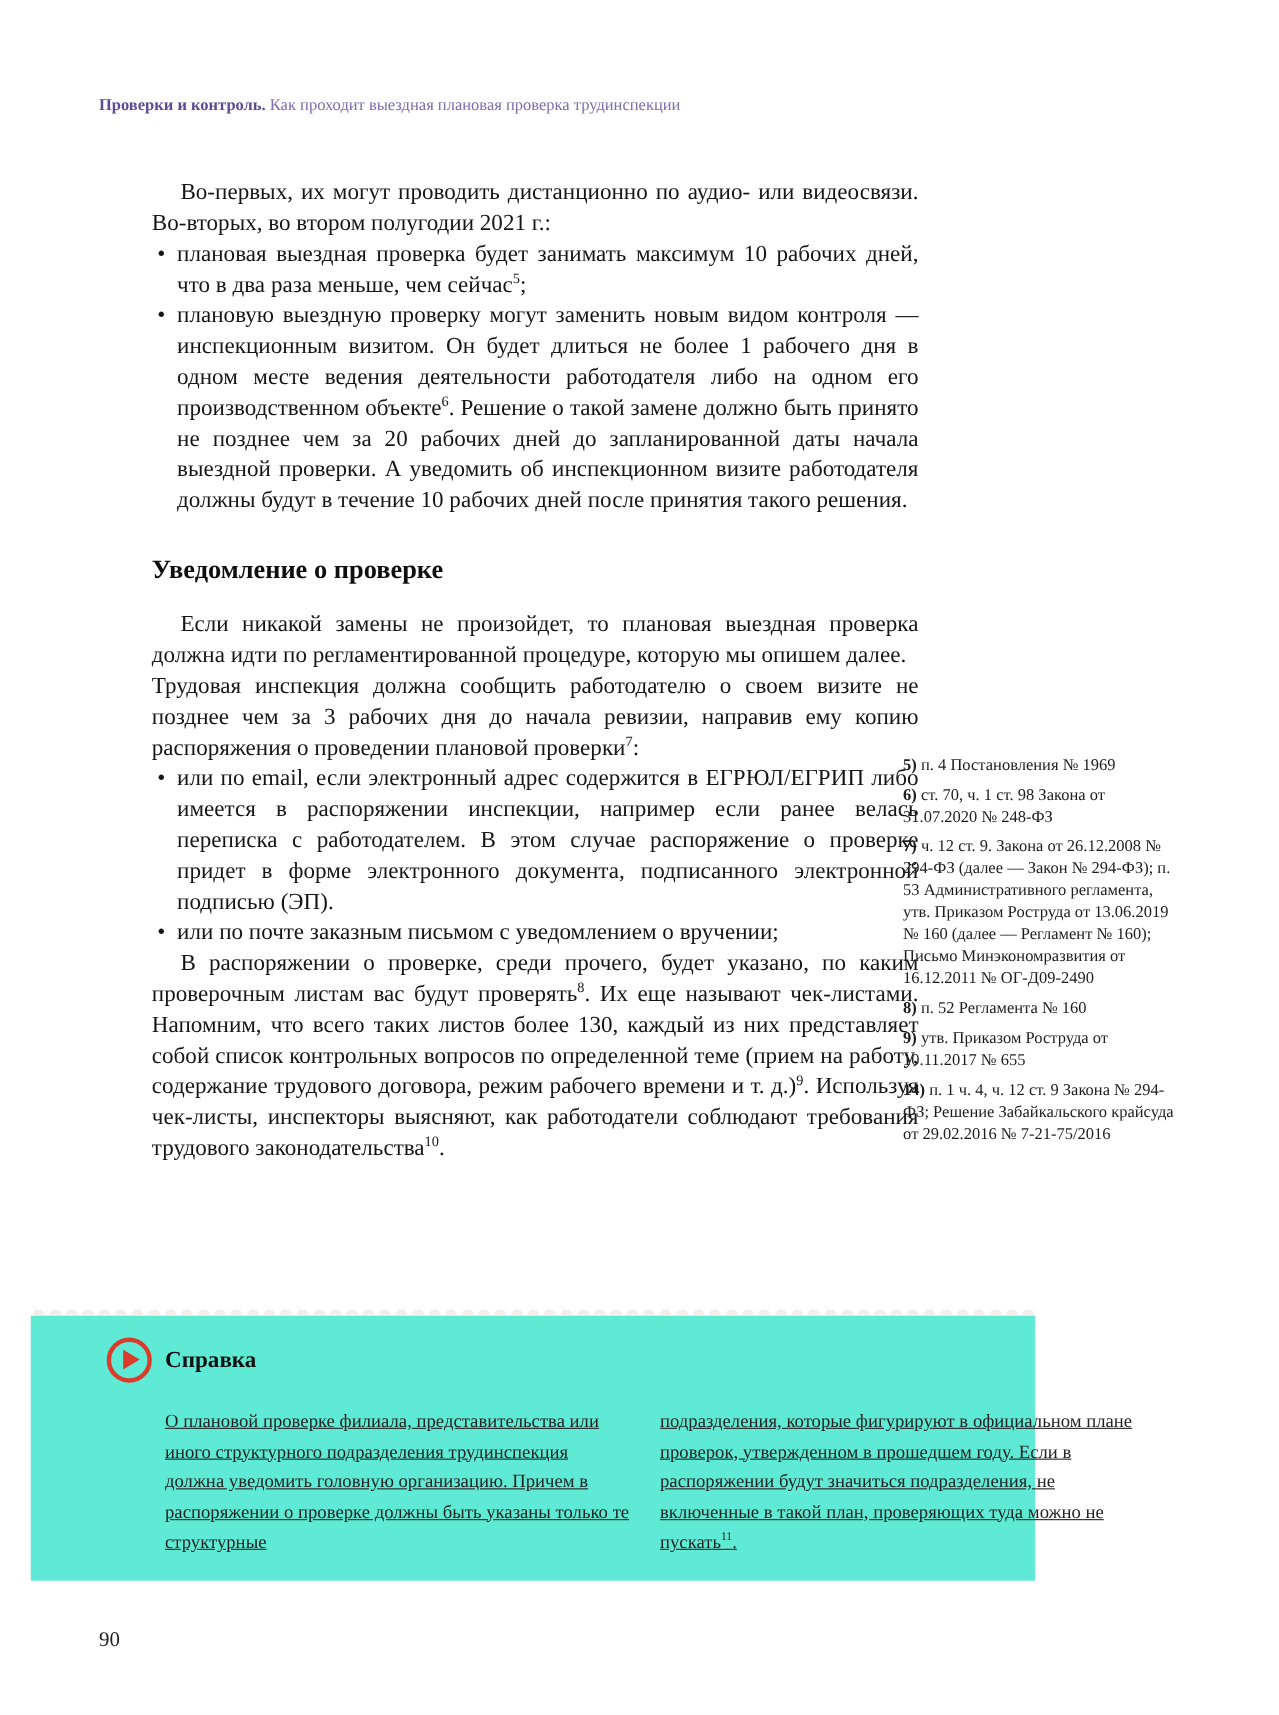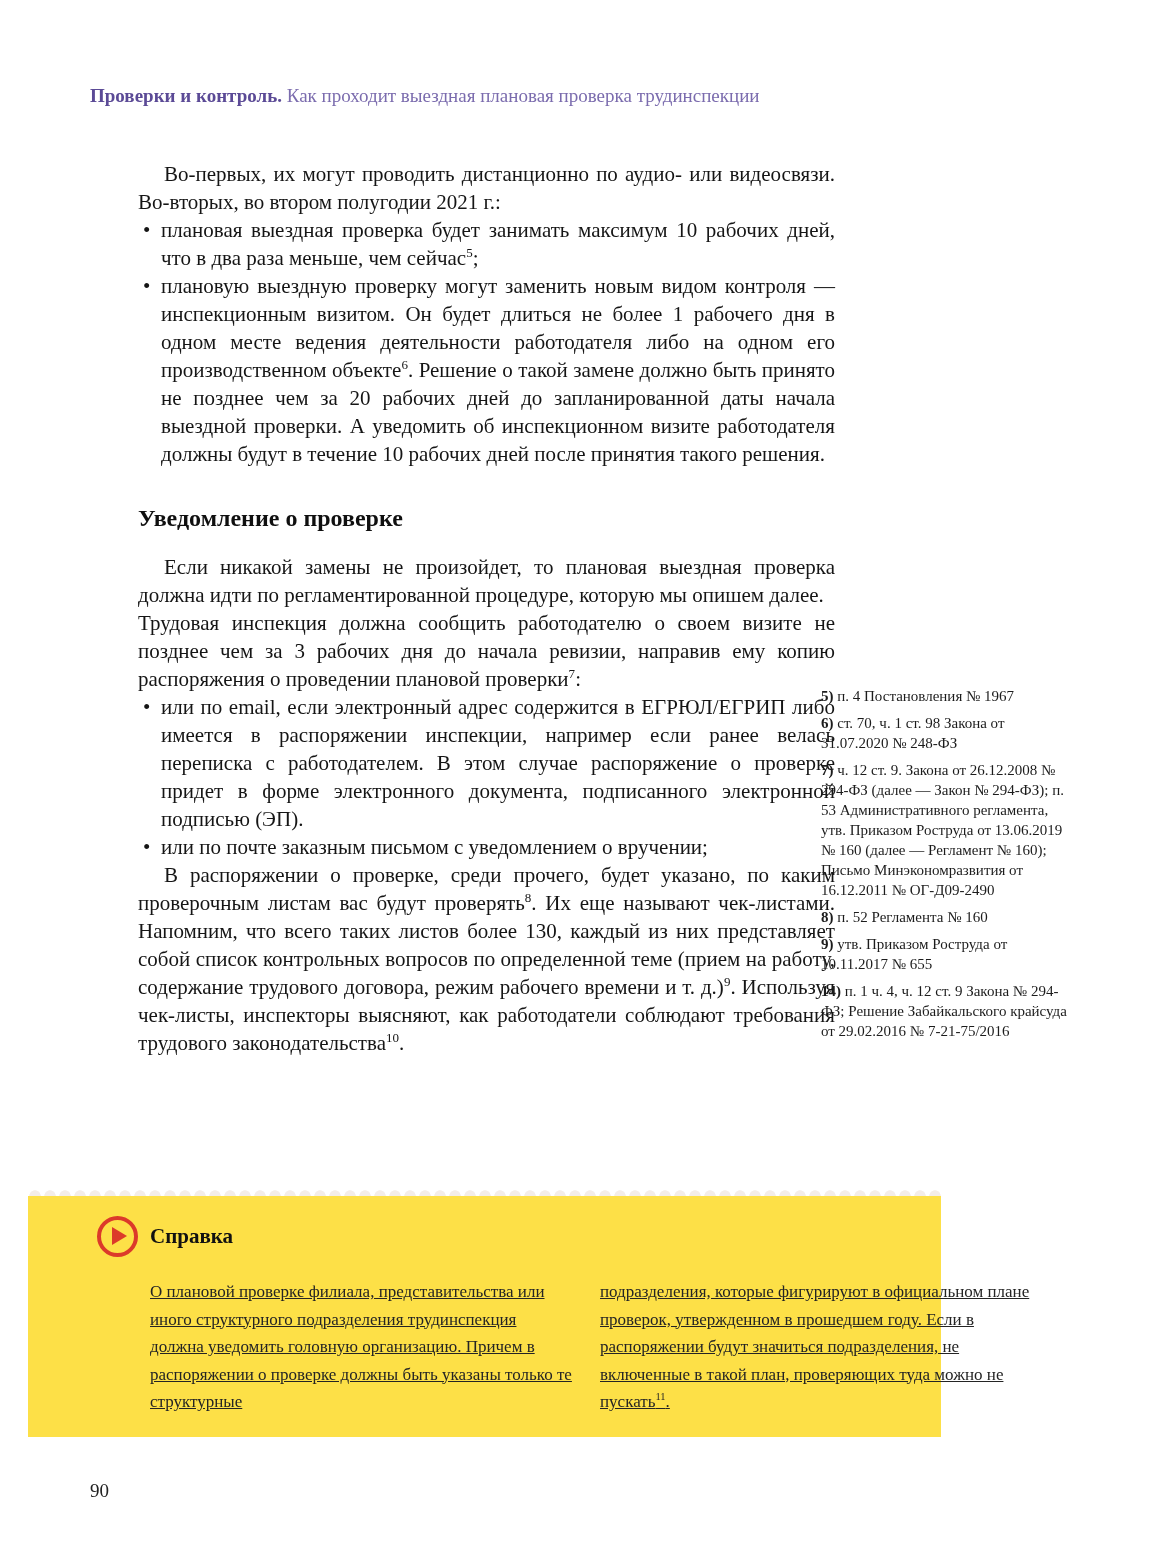--- a/index.html
+++ b/index.html
@@ -7,21 +7,21 @@
     position:relative;
     width:1163px;height:1559px;
     background:#ffffff;
     font-family:"Liberation Serif","DejaVu Serif",serif;
     color:#151515;
     overflow:hidden;
   }
   
   .runhead{
     position:absolute;left:90px;top:84px;width:1000px;
-    font-size:19px;line-height:24px;
+    font-size:15px;line-height:24px;
   }
   .runhead .rh-bold{font-weight:bold;color:#5b4a96;}
   .runhead .rh-rest{color:#7b6cae;}
 
   
   .bodycol{
     position:absolute;left:90px;top:160px;width:697px;
     font-size:21px;line-height:28px;text-align:justify;margin-left:48px;
   }
   .bodycol p{margin:0;padding:0;}
@@ -39,21 +39,21 @@
   .footnotes{
     position:absolute;left:821px;top:686px;width:252px;
     font-size:15px;line-height:20px;color:#1c1c1c;text-align:left;
   }
   .footnote{margin:0 0 7px 0;}
   .footnote b{font-weight:bold;}
 
   
   .ref-box{
     position:absolute;left:28px;top:1196px;width:913px;height:241px;
-    background:#fde047;
+    background:#5eead4;
   }
   .ref-box::before{ 
     content:"";position:absolute;top:-7px;left:0;right:0;height:7px;
     background-image:radial-gradient(circle at 7px 7px,#f4ede8 5.4px,rgba(0,0,0,0) 6px);
     background-size:15px 7px;background-repeat:repeat-x;
   }
   .play-icon{
     position:absolute;left:69px;top:20px;width:41px;height:41px;
     box-sizing:border-box;border:4px solid #dc3a2a;border-radius:50%;
   }
@@ -94,21 +94,21 @@
 
     <p class="para indent">Если никакой замены не произойдет, то плановая выездная проверка должна идти по регламентированной процедуре, которую мы опишем далее.</p>
 
     <p class="para">Трудовая инспекция должна сообщить работодателю о своем визите не позднее чем за 3 рабочих дня до начала ревизии, направив ему копию распоряжения о проведении плановой проверки<sup>7</sup>:</p>
     <p class="para bullet">или по email, если электронный адрес содержится в ЕГРЮЛ/ЕГРИП либо имеется в распоряжении инспекции, например если ранее велась переписка с работодателем. В этом случае распоряжение о проверке придет в форме электронного документа, подписанного электронной подписью (ЭП).</p>
     <p class="para bullet">или по почте заказным письмом с уведомлением о вручении;</p>
     <p class="para indent">В распоряжении о проверке, среди прочего, будет указано, по каким проверочным листам вас будут проверять<sup>8</sup>. Их еще называют чек-листами. Напомним, что всего таких листов более 130, каждый из них представляет собой список контрольных вопросов по определенной теме (прием на работу, содержание трудового договора, режим рабочего времени и т. д.)<sup>9</sup>. Используя чек-листы, инспекторы выясняют, как работодатели соблюдают требования трудового законодательства<sup>10</sup>.</p>
   </div>
 
   <div class="footnotes">
-    <div class="footnote"><b>5)</b> <span>п. 4 Постановления № 1967</span></div>
+    <div class="footnote"><b>5)</b> <span>п. 4 Постановления № 1969</span></div>
     <div class="footnote"><b>6)</b> <span>ст. 70, ч. 1 ст. 98 Закона от 31.07.2020 № 248-ФЗ</span></div>
     <div class="footnote"><b>7)</b> <span>ч. 12 ст. 9. Закона от 26.12.2008 № 294-ФЗ (далее — Закон № 294-ФЗ); п. 53 Административного регламента, утв. Приказом Роструда от 13.06.2019 № 160 (далее — Регламент № 160); Письмо Минэкономразвития от 16.12.2011 № ОГ-Д09-2490</span></div>
     <div class="footnote"><b>8)</b> <span>п. 52 Регламента № 160</span></div>
     <div class="footnote"><b>9)</b> <span>утв. Приказом Роструда от 10.11.2017 № 655</span></div>
     <div class="footnote"><b>14)</b> <span>п. 1 ч. 4, ч. 12 ст. 9 Закона № 294-ФЗ; Решение Забайкальского крайсуда от 29.02.2016 № 7-21-75/2016</span></div>
   </div>
 
   <div class="ref-box">
     <span class="play-icon"></span>
     <div class="ref-title">Справка</div>

